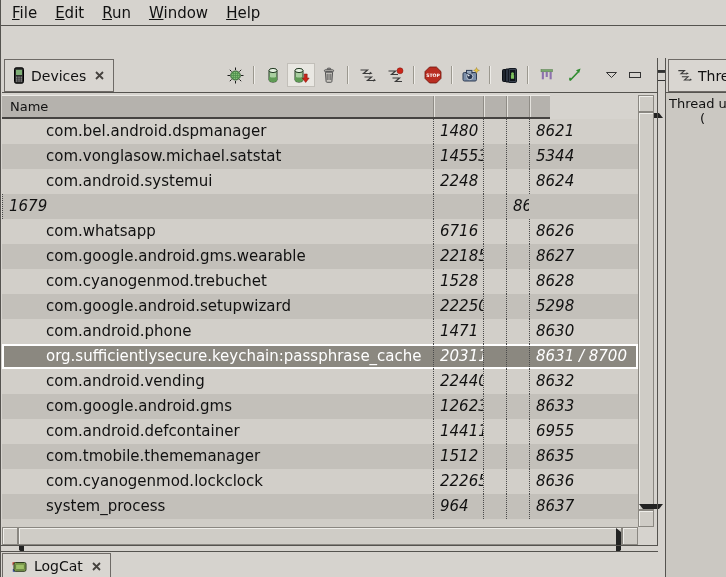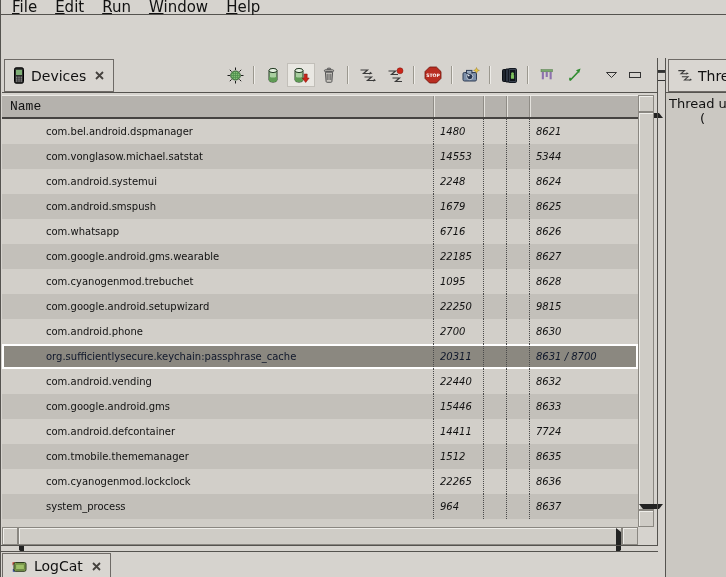--- a/index.html
+++ b/index.html
@@ -1,48 +1,48 @@
 <!DOCTYPE html>
 <html><head>
 <meta charset="utf-8">
 <style>
   html,body{margin:0;padding:0;}
   body{font-family:"DejaVu Sans","Liberation Sans",sans-serif;background:#9a9792;}
   #window{position:relative;width:726px;height:577px;background:#d6d3ce;overflow:hidden;
           border-left:1px solid #55534f;box-sizing:border-box;color:#111;}
   
-  #menubar{position:absolute;left:0;top:0;width:726px;height:15px;border-bottom:1px solid #55534f;
+  #menubar{position:absolute;left:0;top:0;width:726px;height:26px;border-bottom:1px solid #55534f;
            display:flex;align-items:center;padding-left:2px;box-sizing:border-box;background:#d6d3ce;}
   .menu-item{padding:2px 9px;font-size:15px;cursor:default;}
   .menu-item .mn{text-decoration:underline;}
   
   .tab{display:flex;align-items:center;gap:6px;background:#d9d6d1;border:1px solid #6e6a66;
        box-sizing:border-box;padding:0 8px;font-size:14px;white-space:nowrap;}
   .tab .close-x{display:inline-flex;margin-left:2px;}
   
   #devices-tabbar{position:absolute;left:1px;top:58px;width:656px;height:35px;
                   border-bottom:1px solid #55534f;background:#d6d3ce;box-sizing:border-box;}
   #devices-tab{position:absolute;left:2px;top:1px;height:33px;}
   #devices-toolbar{position:absolute;left:219px;top:3px;height:28px;display:flex;align-items:center;}
   .tbtn{width:28px;height:24px;display:flex;align-items:center;justify-content:center;}
   .tbtn.pressed{background:#e9e7e2;border:1px solid #c2bfb9;box-sizing:border-box;}
   .tsep{width:1px;height:18px;background:#9b988f;border-right:1px solid #eeece8;margin:0 4px;}
   .wbtn{width:20px;height:22px;display:flex;align-items:center;justify-content:center;margin-left:4px;}
   
-  #table-header{position:absolute;left:1px;top:95px;width:636px;height:24px;background:#b5b2ad;
+  #table-header{position:absolute;left:1px;top:95px;width:548px;height:24px;background:#b5b2ad;
                 display:grid;grid-template-columns:431px 50px 23px 23px 109px;
                 border-top:1px solid #eceae6;border-bottom:2px solid #454341;box-sizing:border-box;
-                font-size:13px;line-height:21px;font-family:Liberation Mono, monospace;}
+                font-size:13px;line-height:21px;}
   .hcell{border-left:1px solid #8f8c86;box-shadow:inset 1px 0 0 #e4e2dd;}
   .hcell:first-child{border-left:none;box-shadow:none;padding-left:8px;}
   #table-rows{position:absolute;left:1px;top:119px;width:636px;height:408px;background:#d0cdc7;overflow:hidden;}
-  .row{display:grid;grid-template-columns:431px 50px 23px 23px 109px;height:25px;font-size:10px;
+  .row{display:grid;grid-template-columns:431px 50px 23px 23px 109px;height:25px;font-size:15px;
        line-height:25px;background:#d2cfc9;white-space:nowrap;}
   .row.alt{background:#c3c0ba;}
-  .row.selected{background:#8b8880;color:#0f172a;box-shadow:inset 0 0 0 2px #ffffff;}
+  .row.selected{background:#8b8880;color:#ffffff;box-shadow:inset 0 0 0 2px #ffffff;}
   .cell{overflow:hidden;}
   .c-name{padding-left:44px;}
   .c-pid,.c-b1,.c-b2,.c-port{border-left:1px dotted #4a4a4a;box-sizing:border-box;}
   .c-pid,.c-port{padding-left:6px;font-style:italic;}
   
   .sb-btn{background:#cfccc6;border:1px solid #8a8781;box-shadow:inset 1px 1px 0 #efeeea;
           box-sizing:border-box;display:flex;align-items:center;justify-content:center;}
   .sb-thumb{background:#cfccc6;border:1px solid #8a8781;box-shadow:inset 1px 1px 0 #efeeea;box-sizing:border-box;}
   #vscroll{position:absolute;left:637px;top:95px;width:16px;height:432px;background:#c6c3bd;}
   #vscroll .up{position:absolute;left:0;top:0;width:16px;height:17px;}
@@ -257,21 +257,20 @@
       <div class="cell c-port">5344</div>
     </div>
       <div class="row">
       <div class="cell c-name">com.android.systemui</div>
       <div class="cell c-pid">2248</div>
       <div class="cell c-b1"></div>
       <div class="cell c-b2"></div>
       <div class="cell c-port">8624</div>
     </div>
       <div class="row alt">
-      <div class="cell c-name">com.android.smspush</div>
       <div class="cell c-pid">1679</div>
       <div class="cell c-b1"></div>
       <div class="cell c-b2"></div>
       <div class="cell c-port">8625</div>
     </div>
       <div class="row">
       <div class="cell c-name">com.whatsapp</div>
       <div class="cell c-pid">6716</div>
       <div class="cell c-b1"></div>
       <div class="cell c-b2"></div>
@@ -279,66 +278,66 @@
     </div>
       <div class="row alt">
       <div class="cell c-name">com.google.android.gms.wearable</div>
       <div class="cell c-pid">22185</div>
       <div class="cell c-b1"></div>
       <div class="cell c-b2"></div>
       <div class="cell c-port">8627</div>
     </div>
       <div class="row">
       <div class="cell c-name">com.cyanogenmod.trebuchet</div>
-      <div class="cell c-pid">1095</div>
+      <div class="cell c-pid">1528</div>
       <div class="cell c-b1"></div>
       <div class="cell c-b2"></div>
       <div class="cell c-port">8628</div>
     </div>
       <div class="row alt">
       <div class="cell c-name">com.google.android.setupwizard</div>
       <div class="cell c-pid">22250</div>
       <div class="cell c-b1"></div>
       <div class="cell c-b2"></div>
-      <div class="cell c-port">9815</div>
+      <div class="cell c-port">5298</div>
     </div>
       <div class="row">
       <div class="cell c-name">com.android.phone</div>
-      <div class="cell c-pid">2700</div>
+      <div class="cell c-pid">1471</div>
       <div class="cell c-b1"></div>
       <div class="cell c-b2"></div>
       <div class="cell c-port">8630</div>
     </div>
       <div class="row alt selected">
       <div class="cell c-name">org.sufficientlysecure.keychain:passphrase_cache</div>
       <div class="cell c-pid">20311</div>
       <div class="cell c-b1"></div>
       <div class="cell c-b2"></div>
       <div class="cell c-port">8631 / 8700</div>
     </div>
       <div class="row">
       <div class="cell c-name">com.android.vending</div>
       <div class="cell c-pid">22440</div>
       <div class="cell c-b1"></div>
       <div class="cell c-b2"></div>
       <div class="cell c-port">8632</div>
     </div>
       <div class="row alt">
       <div class="cell c-name">com.google.android.gms</div>
-      <div class="cell c-pid">15446</div>
+      <div class="cell c-pid">12623</div>
       <div class="cell c-b1"></div>
       <div class="cell c-b2"></div>
       <div class="cell c-port">8633</div>
     </div>
       <div class="row">
       <div class="cell c-name">com.android.defcontainer</div>
       <div class="cell c-pid">14411</div>
       <div class="cell c-b1"></div>
       <div class="cell c-b2"></div>
-      <div class="cell c-port">7724</div>
+      <div class="cell c-port">6955</div>
     </div>
       <div class="row alt">
       <div class="cell c-name">com.tmobile.thememanager</div>
       <div class="cell c-pid">1512</div>
       <div class="cell c-b1"></div>
       <div class="cell c-b2"></div>
       <div class="cell c-port">8635</div>
     </div>
       <div class="row">
       <div class="cell c-name">com.cyanogenmod.lockclock</div>

